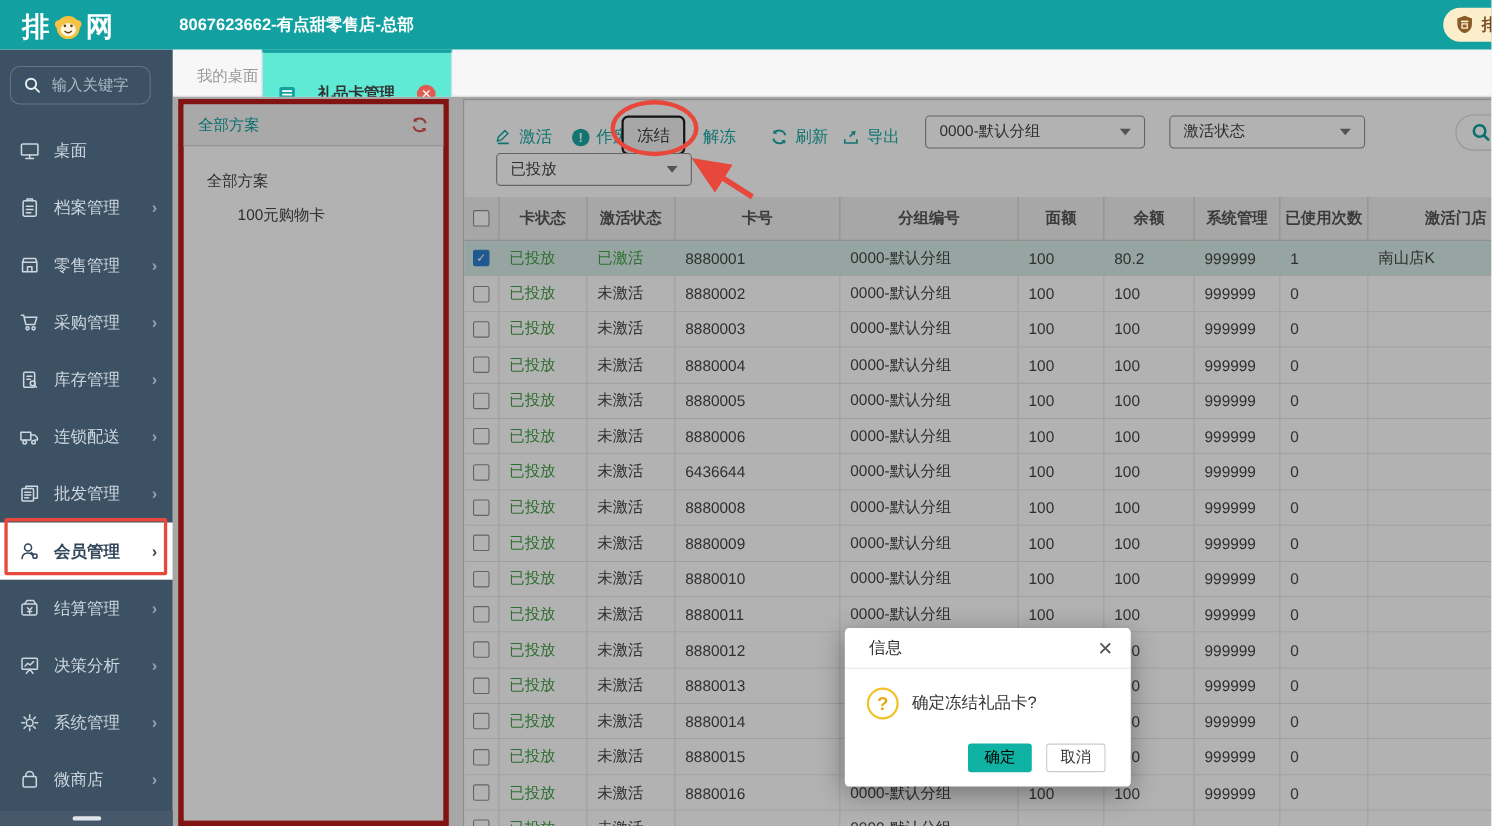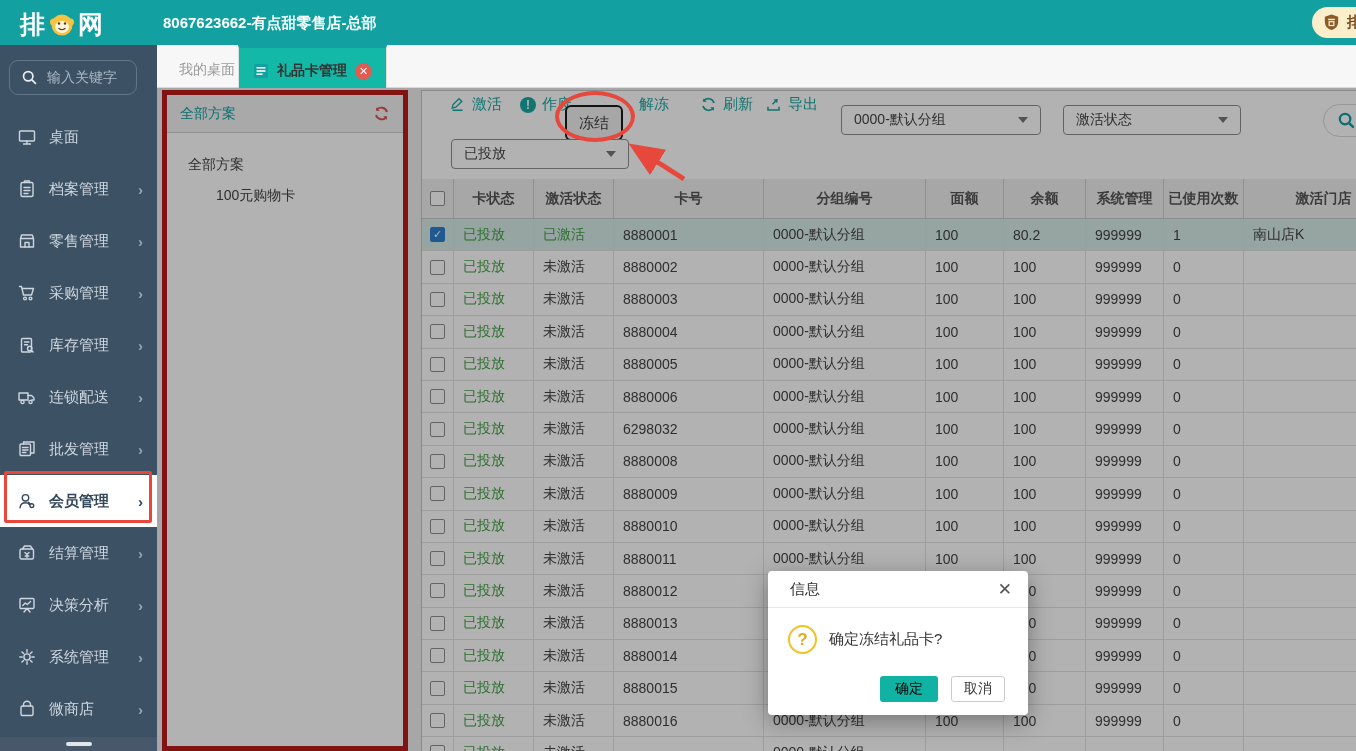--- a/index.html
+++ b/index.html
@@ -25,36 +25,36 @@
   .menu-item.selected .mi-arrow { color:#33475a; }
   .sidebar-footer { position:absolute; bottom:0; left:0; right:0; height:14px; background:#46586a; }
   .sidebar-footer .dash { position:absolute; left:50%; top:5px; width:26px; height:4px; margin-left:-13px; background:#dfe5ea; border-radius:2px; }
   .member-annotation { position:absolute; left:4px; top:426px; width:148px; height:52px; border:3px solid #e8473b; border-radius:2px; z-index:6; pointer-events:none; }
 
   
   .main { position:absolute; left:157px; top:45px; right:0; bottom:0; }
   .tabbar { position:absolute; top:0; left:0; right:0; height:43px; background:#f7f7f7; border-bottom:1px solid #d9d9d9; }
   .tab { position:absolute; top:0; height:49px; display:flex; align-items:center; font-size:14px; cursor:pointer; }
   .tab.inactive { left:8px; color:#9a9a9a; padding:0 14px; }
-  .tab.active { left:81px; background:#14b8a6; border-top:3px solid #12a0a0; border-left:1px solid #ddd; border-right:1px solid #ddd; color:#333; font-weight:bold; padding:0 14px; gap:8px; }
+  .tab.active { left:81px; background:#5eead4; border-top:3px solid #12a0a0; border-left:1px solid #ddd; border-right:1px solid #ddd; color:#333; font-weight:bold; padding:0 14px; gap:20px;align-items:flex-end; }
   .tab-close { width:17px; height:17px; border-radius:50%; background:#e05b52; color:#fff; font-size:11px; font-weight:bold; display:flex; align-items:center; justify-content:center; }
 
   .content { position:absolute; top:43px; left:0; right:0; bottom:0; background:#f0f0f0; overflow:hidden; }
 
   
   .tree-panel { position:absolute; left:5px; top:2px; width:246px; bottom:0; background:#fff; border:5px solid #b91c1c; }
   .tree-header { height:38px; background:#f3f3f3; border-bottom:1px solid #d0d0d0; display:flex; align-items:center; justify-content:space-between; padding:0 13px; color:#12a0a0; font-size:14px; }
   .tree-refresh svg { width:17px; height:17px; display:block; }
   .tree-body { padding-top:16px; }
   .tree-root { padding-left:21px; font-size:14px; color:#444; height:31px; line-height:31px; cursor:pointer; }
   .tree-child { padding-left:49px; font-size:14px; color:#444; height:31px; line-height:31px; cursor:pointer; }
 
   
   .main-panel { position:absolute; left:264px; top:2px; width:984px; bottom:-2px; background:#fff; border:1px solid #c5c5c5; }
-  .tb-btn { position:absolute; top:0; height:27px; display:flex; align-items:center; gap:6px; color:#19a8a2; font-size:15px; cursor:pointer; white-space:nowrap; }
+  .tb-btn { position:absolute; top:20px; height:27px; display:flex; align-items:center; gap:6px; color:#19a8a2; font-size:15px; cursor:pointer; white-space:nowrap; }
   .tb-btn svg { width:17px; height:17px; display:block; }
   .excl { width:16px; height:16px; border-radius:50%; background:#19a8a2; color:#fff; font-size:12px; font-weight:bold; display:flex; align-items:center; justify-content:center; }
   #btn-activate { left:27px; }
   #btn-void { left:98px; }
   #btn-freeze { left:143px; top:14px; width:58px; height:36px; border:2px solid #1c1c1c; border-radius:6px; background:#f0f0f0; color:#3c3c3c; justify-content:center; }
   #btn-unfreeze { left:217px; }
   #btn-refresh { left:278px; }
   #btn-export { left:343px; }
   .dd { position:absolute; border:1px solid #8f8f8f; border-radius:4px; background:#fff; color:#444; font-size:14px; display:flex; align-items:center; justify-content:space-between; padding:0 12px; cursor:pointer; }
   #dd-group { left:419px; top:14px; width:200px; height:30px; }
@@ -473,21 +473,21 @@
               <div class="cell c7">999999</div>
               <div class="cell c8">0</div>
               <div class="cell c9"></div>
             </div>
             <div class="t-row">
               <div class="cell ck c0">
                 <span class="cb"></span>
               </div>
               <div class="cell c1 green">已投放</div>
               <div class="cell c2">未激活</div>
-              <div class="cell c3">6298032</div>
+              <div class="cell c3">6436644</div>
               <div class="cell c4">0000-默认分组</div>
               <div class="cell c5">100</div>
               <div class="cell c6">100</div>
               <div class="cell c7">999999</div>
               <div class="cell c8">0</div>
               <div class="cell c9"></div>
             </div>
             <div class="t-row">
               <div class="cell ck c0">
                 <span class="cb"></span>

